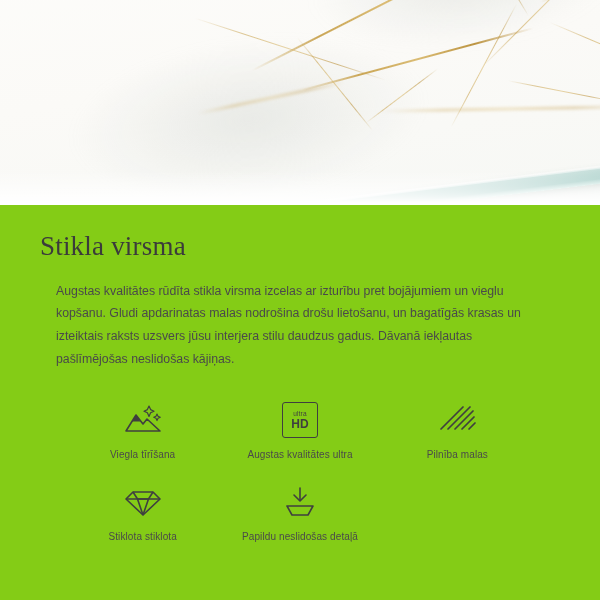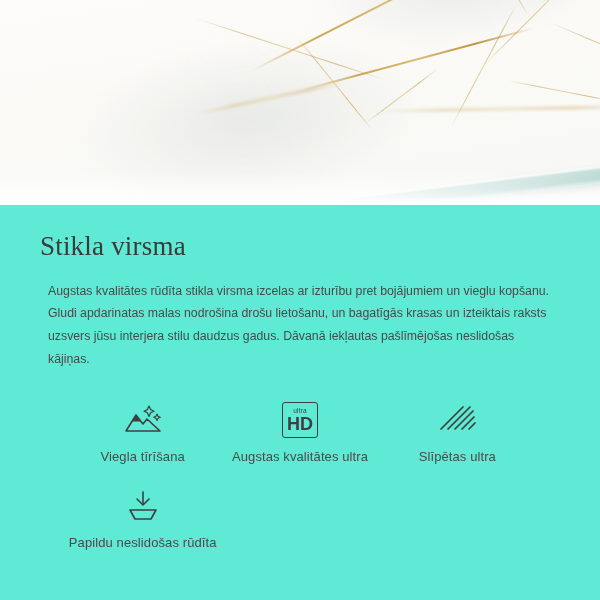--- a/index.html
+++ b/index.html
@@ -10,21 +10,21 @@
     width: 600px;
     height: 600px;
     background: #ffffff;
     font-family: "Liberation Sans", sans-serif;
     overflow: hidden;
   }
   .page {
     position: relative;
     width: 600px;
     height: 600px;
-    background: #5eead4;
+    background: #84cc16;
   }
 
   
   .hero {
     position: relative;
     width: 600px;
     height: 205px;
     overflow: hidden;
     background: #f2f4f3;
   }
@@ -128,21 +128,21 @@
     font-weight: 400;
     letter-spacing: 0.2px;
     margin: 0 0 16px 0;
   }
   .title .line2 { display: block; }
 
   .body-text {
     font-size: 12.3px;
     line-height: 1.85;
     color: #4a4a4a;
-    margin: 8px;
+    margin: 16px;
     max-width: 530px;
   }
 
   
   .features {
     margin-top: 30px;
     display: grid;
     grid-template-columns: repeat(3, 1fr);
     row-gap: 22px;
     padding: 0 24px;
@@ -154,42 +154,42 @@
     text-align: center;
   }
   .feature-icon {
     height: 40px;
     display: flex;
     align-items: center;
     justify-content: center;
     margin-bottom: 9px;
   }
   .feature-label {
-    font-size: 13px;
+    font-size: 10px;
     color: #4a4a4a;
     letter-spacing: 0.1px;
   }
   .hd-box {
     width: 34px;
     height: 34px;
     border: 1.6px solid #3f3f3f;
     border-radius: 3px;
     display: flex;
     flex-direction: column;
     align-items: center;
     justify-content: center;
     line-height: 1;
   }
   .hd-small {
     font-size: 6.5px;
     color: #3f3f3f;
     letter-spacing: 0.2px;
   }
   .hd-big {
-    font-size: 18px;
+    font-size: 12px;
     font-weight: bold;
     color: #3f3f3f;
     margin-top: 1px;
   }
 </style>
 </head>
 <body>
 
 <div class="page">
 
@@ -254,31 +254,43 @@
       <div class="feature">
         <div class="feature-icon">
           <svg width="40" height="34" viewBox="0 0 40 34" fill="none" stroke="#3f3f3f" stroke-width="1.7" stroke-linecap="round">
             <path d="M4 26 L26 4"></path>
             <path d="M11 26 L33 4"></path>
             <path d="M18 26 L36 8"></path>
             <path d="M25 26 L37 14"></path>
             <path d="M32 26 L38 20"></path>
           </svg>
         </div>
-        <div class="feature-label">Slīpētas ultra</div>
-      </div>
-
+        <div class="feature-label">Pilnība malas</div>
+      </div>
+
+      <div class="feature">
+        <div class="feature-icon">
+          <svg width="40" height="34" viewBox="0 0 40 34" fill="none" stroke="#3f3f3f" stroke-width="1.6" stroke-linejoin="round">
+            <path d="M10 7 L30 7 L37 14 L20 30 L3 14 Z"></path>
+            <path d="M3 14 L37 14"></path>
+            <path d="M10 7 L14.5 14 L20 30"></path>
+            <path d="M30 7 L25.5 14 L20 30"></path>
+            <path d="M14.5 14 L25.5 14"></path>
+          </svg>
+        </div>
+        <div class="feature-label">Stiklota stiklota</div>
+      </div>
 
       <div class="feature">
         <div class="feature-icon">
           <svg width="40" height="36" viewBox="0 0 40 36" fill="none" stroke="#3f3f3f" stroke-width="1.6" stroke-linecap="round" stroke-linejoin="round">
             <path d="M20 4 L20 16"></path>
             <path d="M14 11 L20 17 L26 11"></path>
             <path d="M7 22 L33 22 L28 31 L12 31 Z"></path>
           </svg>
         </div>
-        <div class="feature-label">Papildu neslidošas rūdīta</div>
+        <div class="feature-label">Papildu neslidošas detaļā</div>
       </div>
 
 
     </div>
   </div>
 </div>
 
 </body></html>

